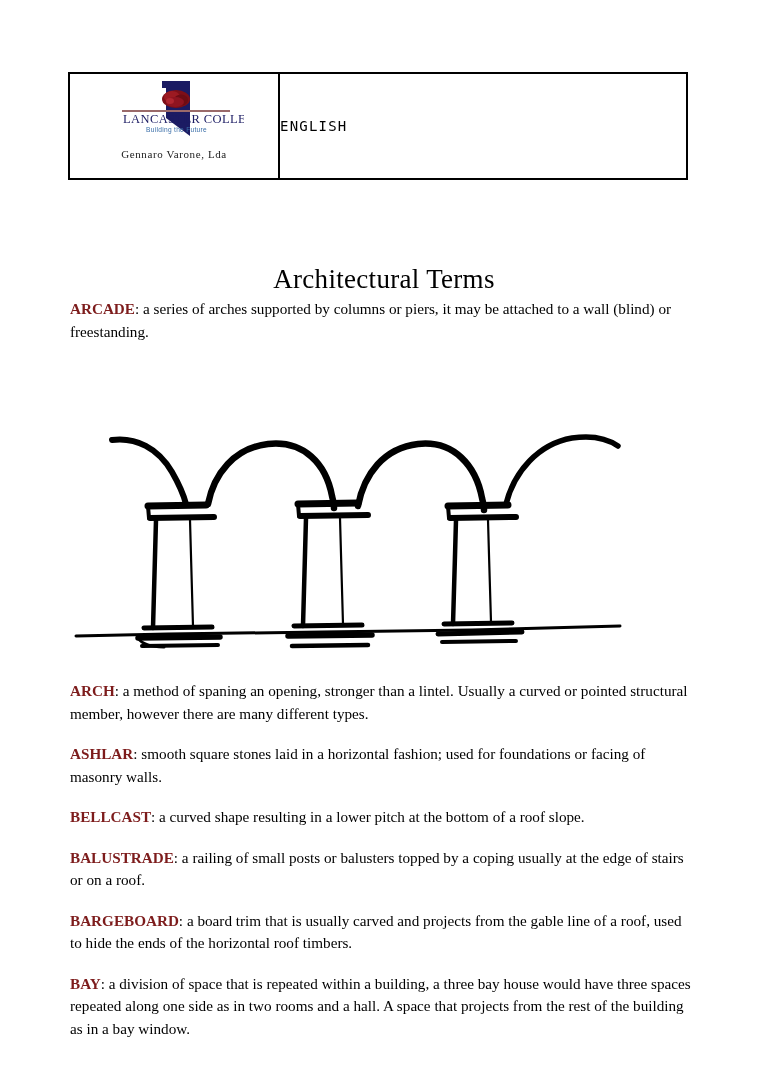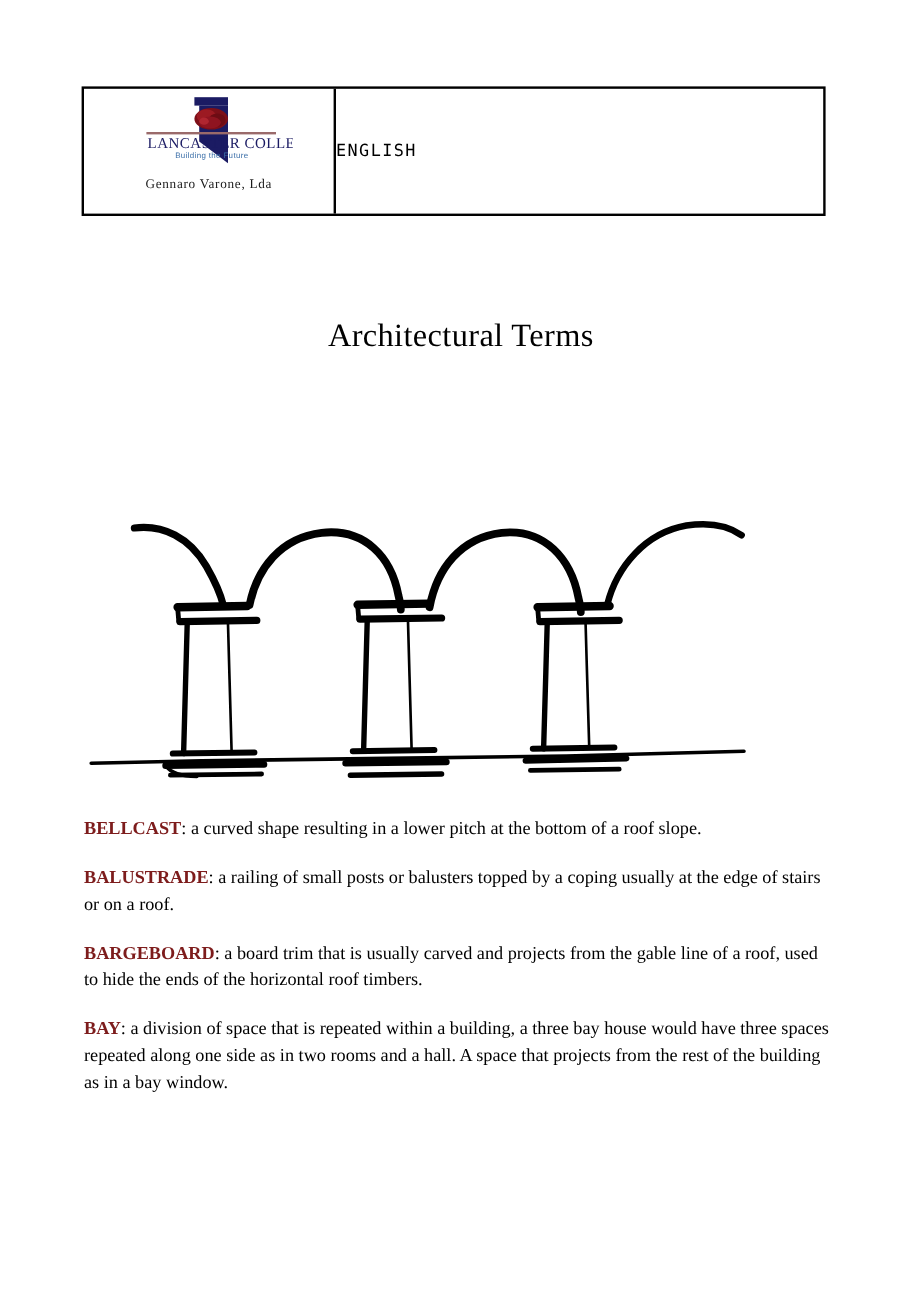--- a/index.html
+++ b/index.html
@@ -162,20 +162,25 @@
       <div class="publisher-line">Gennaro Varone, Lda</div>
     </div>
 
     <div class="header-cell-right">
       <span class="subject-label">ENGLISH</span>
     </div>
   </div>
 
   <h1 class="doc-title">Architectural Terms</h1>
 
+  <div class="content">
+    <p class="term-para">
+      <span class="term">ARCADE</span><span class="term-colon">: </span><span>a series of arches supported by columns or piers, it may be attached to a wall (blind) or freestanding.</span>
+    </p>
+  </div>
 
   <div class="figure">
     <svg width="560" height="250" viewBox="0 0 560 250">
       <g fill="none" stroke="#000000" stroke-linecap="round" stroke-linejoin="round">
 
         <path d="M4 232 L96 230 L250 228 L400 226 L548 222" stroke-width="3"></path>
 
         <path d="M40 36 C 64 33, 86 44, 100 68 C 108 82, 112 92, 114 100" stroke-width="6"></path>
 
         <path d="M136 100 C 142 70, 162 44, 196 40 C 232 36, 254 60, 260 92 C 262 100, 262 102, 262 104" stroke-width="6.5"></path>
@@ -216,21 +221,27 @@
         <path d="M372 220 L440 219" stroke-width="5"></path>
         <path d="M366 230 L450 228" stroke-width="5"></path>
         <path d="M370 238 L444 237" stroke-width="4"></path>
 
       </g>
     </svg>
   </div>
 
   <div class="para-block-2">
 
-
+    <p class="term-para">
+      <span class="term">ARCH</span><span class="term-colon">: </span><span>a method of spaning an opening, stronger than a lintel.  Usually a curved or pointed structural member, however there are many different types.</span>
+    </p>
+
+    <p class="term-para">
+      <span class="term">ASHLAR</span><span class="term-colon">: </span><span>smooth square stones laid in a horizontal fashion; used for foundations or facing of masonry walls.</span>
+    </p>
 
     <p class="term-para">
       <span class="term">BELLCAST</span><span class="term-colon">: </span><span>a curved shape resulting in a lower pitch at the bottom of a roof slope.</span>
     </p>
 
     <p class="term-para">
       <span class="term">BALUSTRADE</span><span class="term-colon">: </span><span>a railing of small posts or balusters topped by a coping usually at the edge of stairs or on a roof.</span>
     </p>
 
     <p class="term-para">

